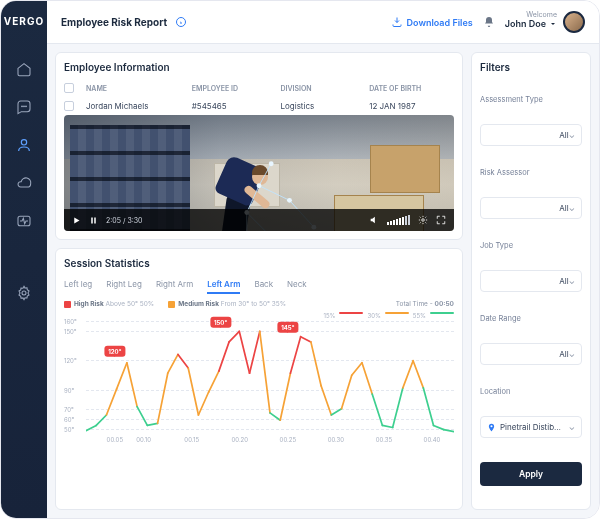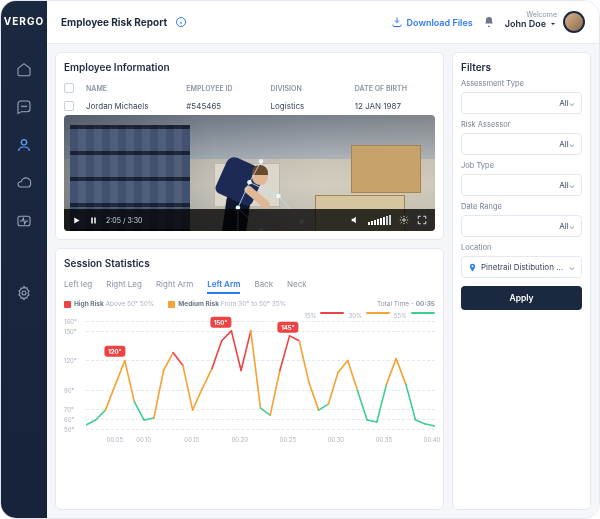--- a/index.html
+++ b/index.html
@@ -32,21 +32,21 @@
   .dl{color:var(--blue);display:flex;align-items:center;gap:4px;font-size:9px;font-weight:600}
   .bell{color:#6b7687;width:12px;height:12px}
   .user{display:flex;align-items:flex-start;gap:6px}
   .user .txt{display:flex;flex-direction:column;align-items:flex-end;line-height:1.1}
   .user .welcome{font-size:7px;color:var(--muted)}
   .user .name{font-size:9px;font-weight:600;display:flex;align-items:center;gap:3px}
   .avatar{width:22px;height:22px;border-radius:50%;background:linear-gradient(135deg,#d9b28c,#8a6a4c);border:2px solid #1b2940}
   
   .body{flex:1;display:flex;gap:8px;padding:8px;overflow:hidden}
   .col-main{flex:1;min-width:0;display:flex;flex-direction:column;gap:8px;overflow:hidden}
-  .col-side{width:139px;display:flex;flex-direction:column;gap:4px;background:#fff;border:1px solid var(--border);border-radius:6px;padding:8px}
+  .col-side{width:120px;display:flex;flex-direction:column;gap:20px;background:#fff;border:1px solid var(--border);border-radius:6px;padding:8px}
   
   .card{background:#fff;border:1px solid var(--border);border-radius:6px;padding:8px}
   .card-title{font-size:10px;font-weight:600;margin-bottom:6px}
   
   .emp-head,.emp-row{display:grid;grid-template-columns:18px 1.2fr 1fr 1fr 1fr;align-items:center;gap:4px}
   .emp-head{font-size:7px;color:var(--muted);text-transform:uppercase;font-weight:600;padding:4px 0}
   .emp-row{font-size:8px;color:#3a475d;padding:4px 0}
   .cb{width:10px;height:10px;border:1px solid #c7cfdd;border-radius:2px}
   
   .video{position:relative;border-radius:4px;overflow:hidden;height:116px;background:
@@ -297,21 +297,21 @@
               <span class="tab">Left leg</span>
               <span class="tab">Right Leg</span>
               <span class="tab">Right Arm</span>
               <span class="tab active">Left Arm</span>
               <span class="tab">Back</span>
               <span class="tab">Neck</span>
             </div>
           <div class="legend">
             <span><i class="sw red"></i><b>High Risk</b> <span class="dim">Above 50° 50%</span></span>
             <span><i class="sw org"></i><b>Medium Risk</b> <span class="dim">From 30° to 50° 35%</span></span>
-            <span class="total"><span>Total Time -</span> <b>00:35</b></span>
+            <span class="total"><span>Total Time -</span> <b>00:50</b></span>
           </div>
           <div class="threshbar">
             <span>15%</span>
               <span class="seg r"></span>
             <span>30%</span>
               <span class="seg o"></span>
             <span>55%</span>
               <span class="seg g"></span>
           </div>
           <div class="chart" id="chart">

